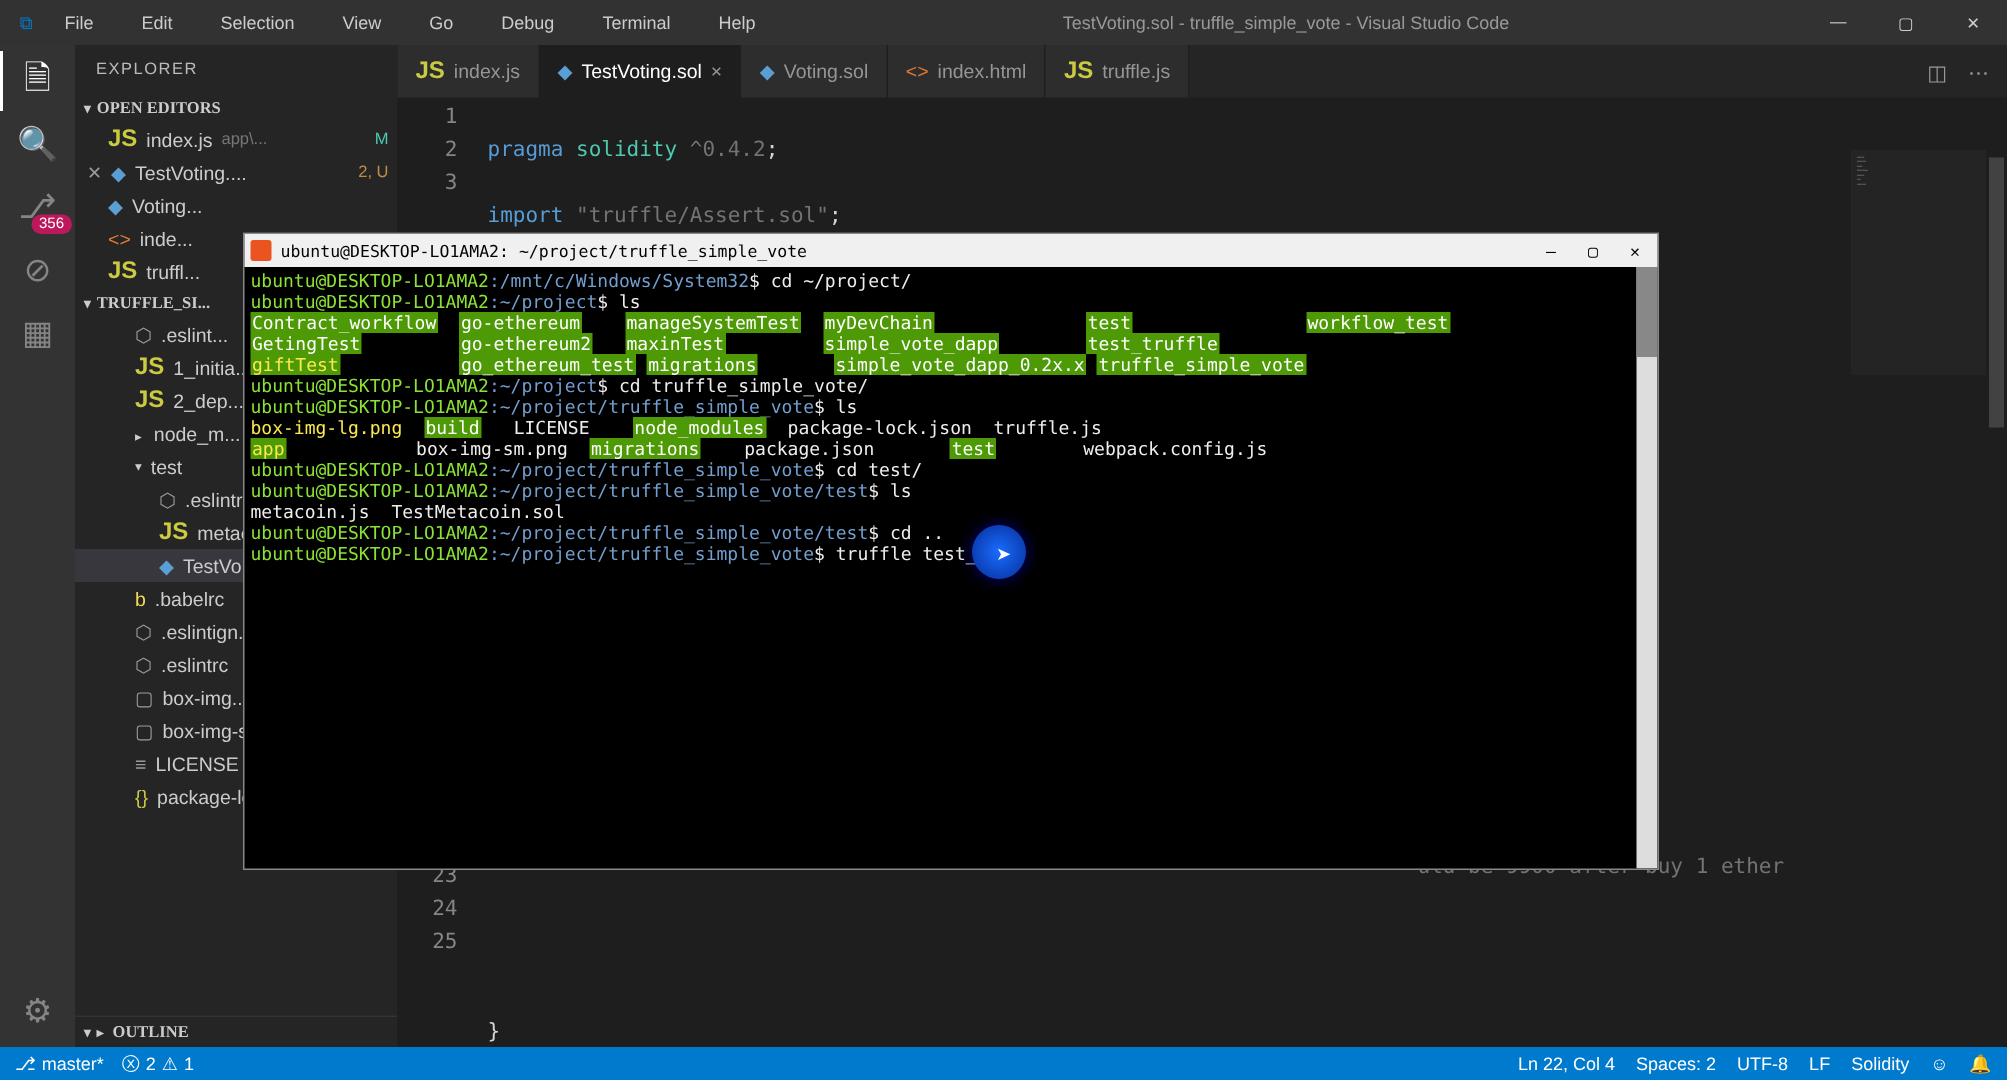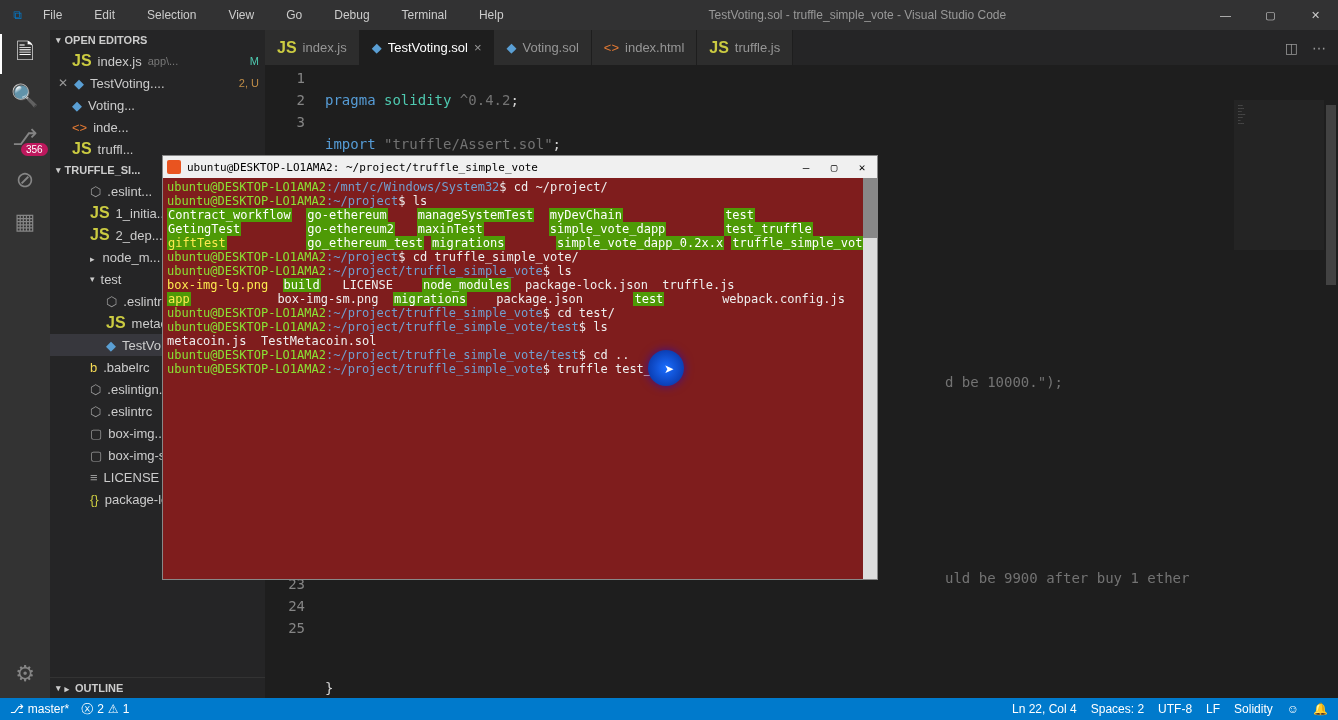--- a/index.html
+++ b/index.html
@@ -43,21 +43,21 @@
 .activitybar .bottom{margin-top:auto;margin-bottom:10px;}
 .sidebar {
   width: 215px;
   background: #252526;
   display:flex;
   flex-direction:column;
   font-size:13px;
   overflow:hidden;
 }
 .sidebar .header{padding:10px 14px;font-size:11px;letter-spacing:1px;color:#bbb;}
-.section-title{padding:4px 6px;font-size:11px;font-weight:bold;display:flex;align-items:center;gap:4px;cursor:pointer;}
+.section-title{padding:4px 6px;font-size:11px;font-weight:bold;display:flex;align-items:center;gap:4px;cursor:pointer;font-family:Liberation Serif, serif;}
 .section-title::before{content:"▾";font-size:9px;}
 .tree{font-size:13px;}
 .tree-item{display:flex;align-items:center;padding:2px 0 2px 22px;gap:6px;height:22px;white-space:nowrap;cursor:pointer;}
 .tree-item.indent2{padding-left:40px;}
 .tree-item.indent3{padding-left:56px;}
 .tree-item.selected{background:#37373d;}
 .tree-item .status{margin-left:auto;margin-right:6px;font-size:11px;color:#c08d47;}
 .tree-item .status.m{color:#4ec9b0;}
 .icon-js{color:#cbcb41;font-size:16px;font-weight:bold;}
 .icon-sol{color:#5A9FD4;}
@@ -79,22 +79,22 @@
 .str{color:#737373;}
 .minimap{position:absolute;right:14px;top:35px;width:90px;height:150px;background:rgba(60,60,60,0.2);font-size:2px;line-height:3px;color:#666;padding:4px;overflow:hidden;}
 .scrollbar-v{position:absolute;right:0;top:35px;width:14px;bottom:0;background:#1e1e1e;}
 .scrollbar-v .thumb{position:absolute;top:5px;width:10px;left:2px;height:180px;background:#424242;}
 .statusbar{height:22px;background:#007acc;color:#fff;display:flex;align-items:center;font-size:12px;padding:0 10px;gap:12px;}
 .statusbar .right{margin-left:auto;display:flex;gap:14px;}
 .sb-item{display:flex;align-items:center;gap:4px;cursor:pointer;}
 .terminal-window{
   position:absolute;
   left:162px;top:155px;
-  width:716px;height:425px;
-  background:#7f1d1d;
+  width:944px;height:425px;
+  background:#000000;
   border:1px solid #888;
   z-index:100;
   font-family:"DejaVu Sans Mono",Consolas,monospace;
   font-size:12px;
   display:flex;flex-direction:column;
 }
 .term-titlebar{height:22px;background:#f0f0f0;color:#000;display:flex;align-items:center;padding:0 4px;font-size:11px;}
 .term-icon{width:14px;height:14px;background:#e95420;margin-right:6px;border-radius:2px;}
 .term-controls{margin-left:auto;display:flex;gap:6px;}
 .term-controls span{width:22px;text-align:center;cursor:pointer;}
@@ -155,20 +155,21 @@
   <div class="activitybar">
     <div class="ab-item active">🗎</div>
     <div class="ab-item">🔍</div>
     <div class="ab-item">⎇<span class="badge">356</span></div>
     <div class="ab-item">⊘</div>
     <div class="ab-item">▦</div>
     <div class="ab-item bottom">⚙</div>
   </div>
 
   <div class="sidebar">
+    <div class="header">EXPLORER</div>
     <div class="section-title">OPEN EDITORS</div>
     <div class="tree">
       <div class="tree-item">
           <span class="icon-js">JS</span>
           <span>index.js</span> 
           <span style="color:#777;font-size:11px">app\...</span>
           <span class="status m">M</span>
         </div>
       <div class="tree-item">
           <span style="color:#999;margin-left:-14px;font-size:12px">✕</span>

